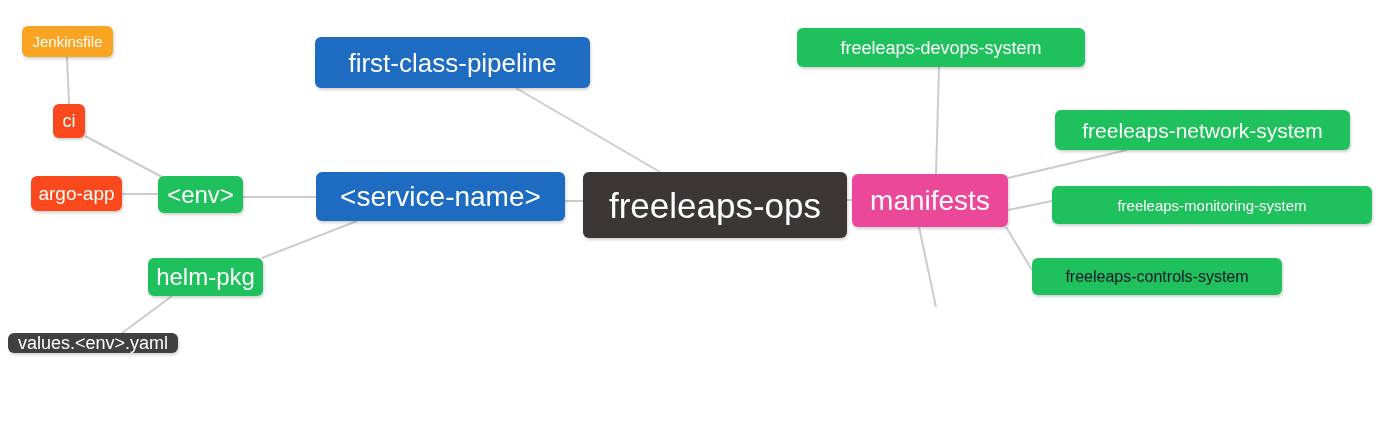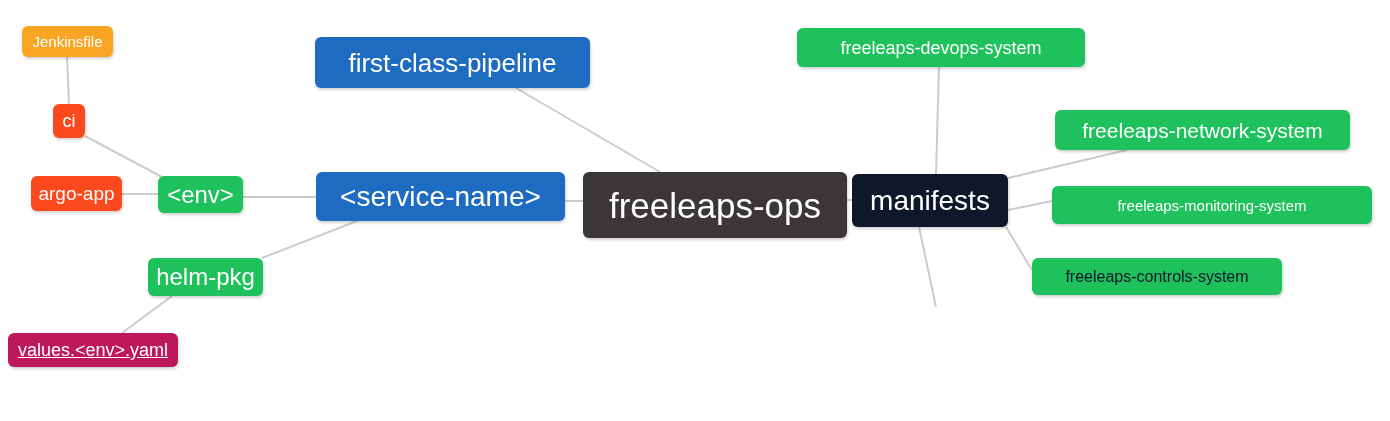--- a/index.html
+++ b/index.html
@@ -64,23 +64,23 @@
       <line x1="1008" y1="210" x2="1052" y2="201" stroke="#CCCCCC" stroke-width="2"></line>
       <line x1="1006" y1="227" x2="1032" y2="270" stroke="#CCCCCC" stroke-width="2"></line>
       <line x1="919" y1="227" x2="936" y2="307" stroke="#CCCCCC" stroke-width="2"></line>
     </svg>
   <div class="nodes-layer" id="nodes">
       <div class="node" style="left: 22px; top: 26px; width: 91px; height: 31px; font-size: 15px; background: rgb(249, 164, 35); color: rgb(255, 255, 255);">Jenkinsfile</div>
       <div class="node" style="left: 53px; top: 104px; width: 32px; height: 34px; font-size: 18px; background: rgb(250, 73, 28); color: rgb(255, 255, 255);">ci</div>
       <div class="node" style="left: 31px; top: 176px; width: 91px; height: 35px; font-size: 19px; background: rgb(250, 73, 28); color: rgb(255, 255, 255);">argo-app</div>
       <div class="node" style="left: 158px; top: 176px; width: 85px; height: 37px; font-size: 24px; background: rgb(31, 193, 92); color: rgb(255, 255, 255);">&lt;env&gt;</div>
       <div class="node" style="left: 148px; top: 258px; width: 115px; height: 38px; font-size: 24px; background: rgb(31, 193, 92); color: rgb(255, 255, 255);">helm-pkg</div>
-      <div class="node" style="left: 8px; top: 333px; width: 170px; height: 34px; font-size: 18px; background: #be185d; color: rgb(255, 255, 255); text-decoration: underline;">values.&lt;env&gt;.yaml</div>
+      <div class="node" style="left: 8px; top: 333px; width: 170px; height: 20px; font-size: 18px; background: #404040; color: rgb(255, 255, 255);">values.&lt;env&gt;.yaml</div>
       <div class="node" style="left: 315px; top: 37px; width: 275px; height: 51px; font-size: 26px; background: rgb(30, 107, 194); color: rgb(255, 255, 255);">first-class-pipeline</div>
       <div class="node" style="left: 316px; top: 172px; width: 249px; height: 49px; font-size: 28px; background: rgb(30, 107, 194); color: rgb(255, 255, 255);">&lt;service-name&gt;</div>
       <div class="node" style="left: 583px; top: 172px; width: 264px; height: 66px; font-size: 35px; background: rgb(59, 55, 55); color: rgb(255, 255, 255);">freeleaps-ops</div>
-      <div class="node" style="left: 852px; top: 174px; width: 156px; height: 53px; font-size: 28px; background: #0f172a; color: rgb(255, 255, 255);">manifests</div>
+      <div class="node" style="left: 852px; top: 174px; width: 156px; height: 53px; font-size: 28px; background: #ec4899; color: rgb(255, 255, 255);">manifests</div>
       <div class="node" style="left: 797px; top: 28px; width: 288px; height: 39px; font-size: 18px; background: rgb(31, 193, 92); color: rgb(255, 255, 255);">freeleaps-devops-system</div>
       <div class="node" style="left: 1055px; top: 110px; width: 295px; height: 40px; font-size: 21px; background: rgb(31, 193, 92); color: rgb(255, 255, 255);">freeleaps-network-system</div>
       <div class="node" style="left: 1052px; top: 186px; width: 320px; height: 38px; font-size: 15px; background: rgb(31, 193, 92); color: rgb(255, 255, 255);">freeleaps-monitoring-system</div>
       <div class="node" style="left: 1032px; top: 258px; width: 250px; height: 37px; font-size: 16px; background: rgb(31, 193, 92); color: #0f172a;">freeleaps-controls-system</div>
     </div>
 </div>
 
 </body></html>

